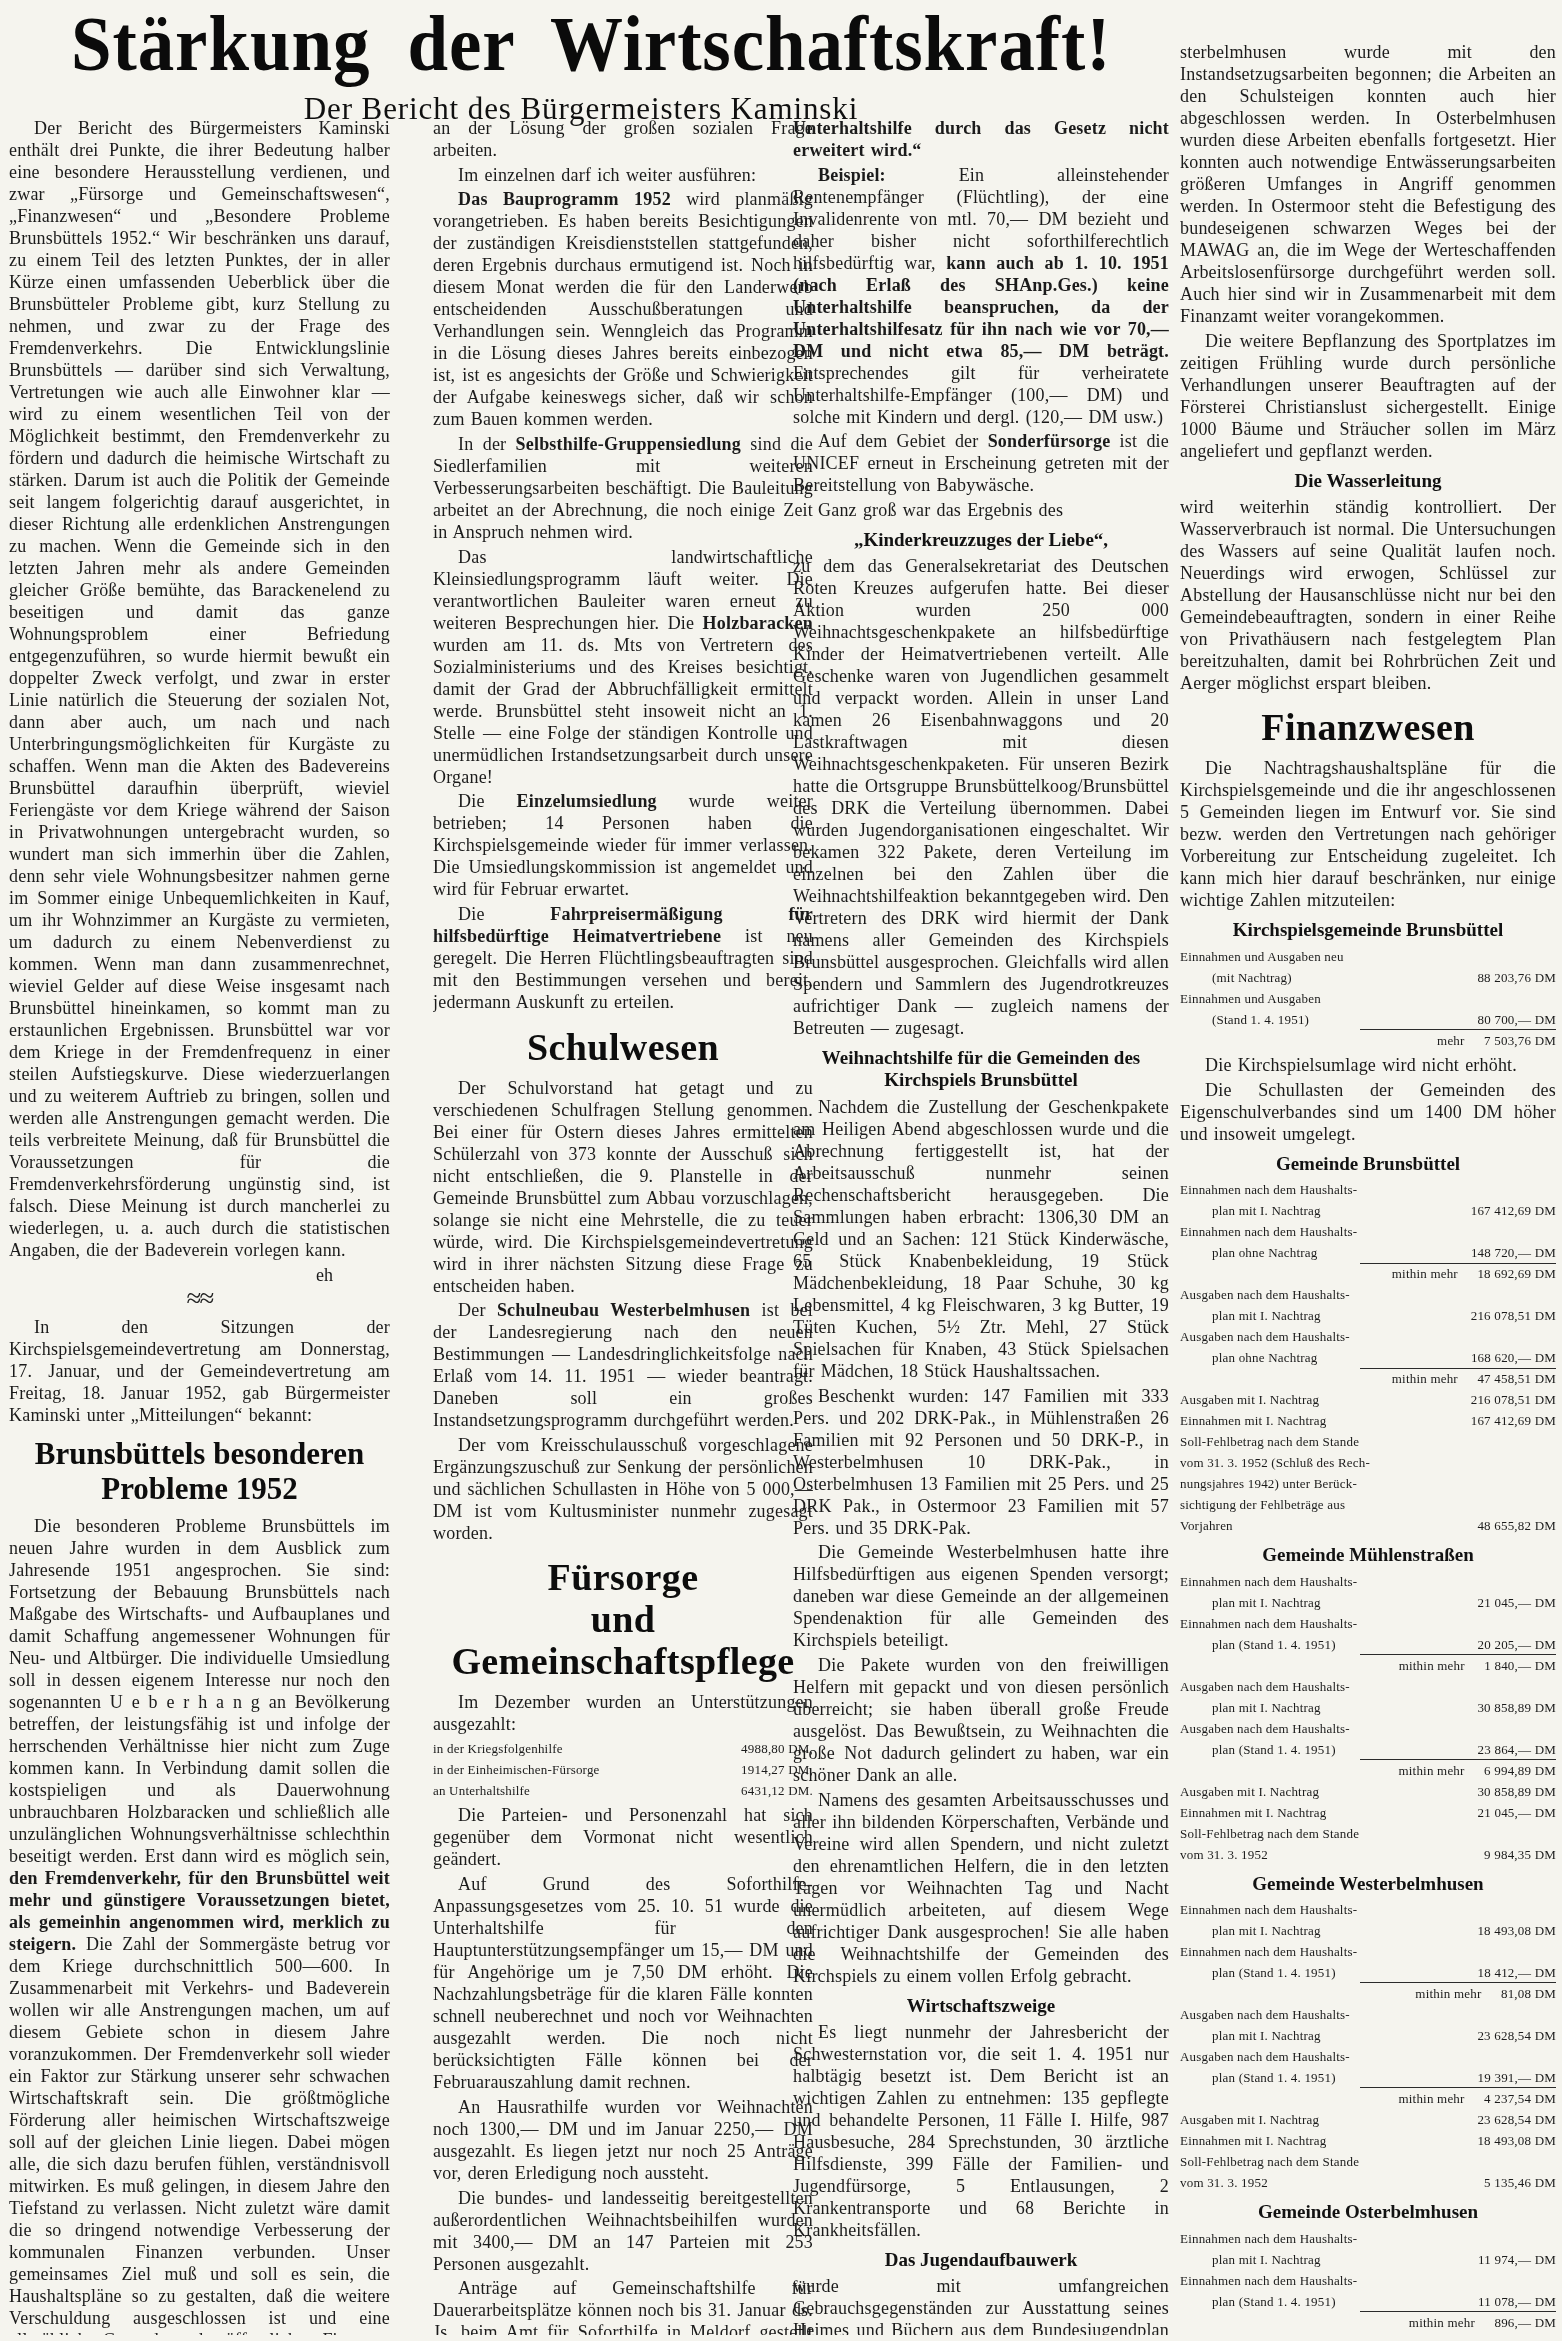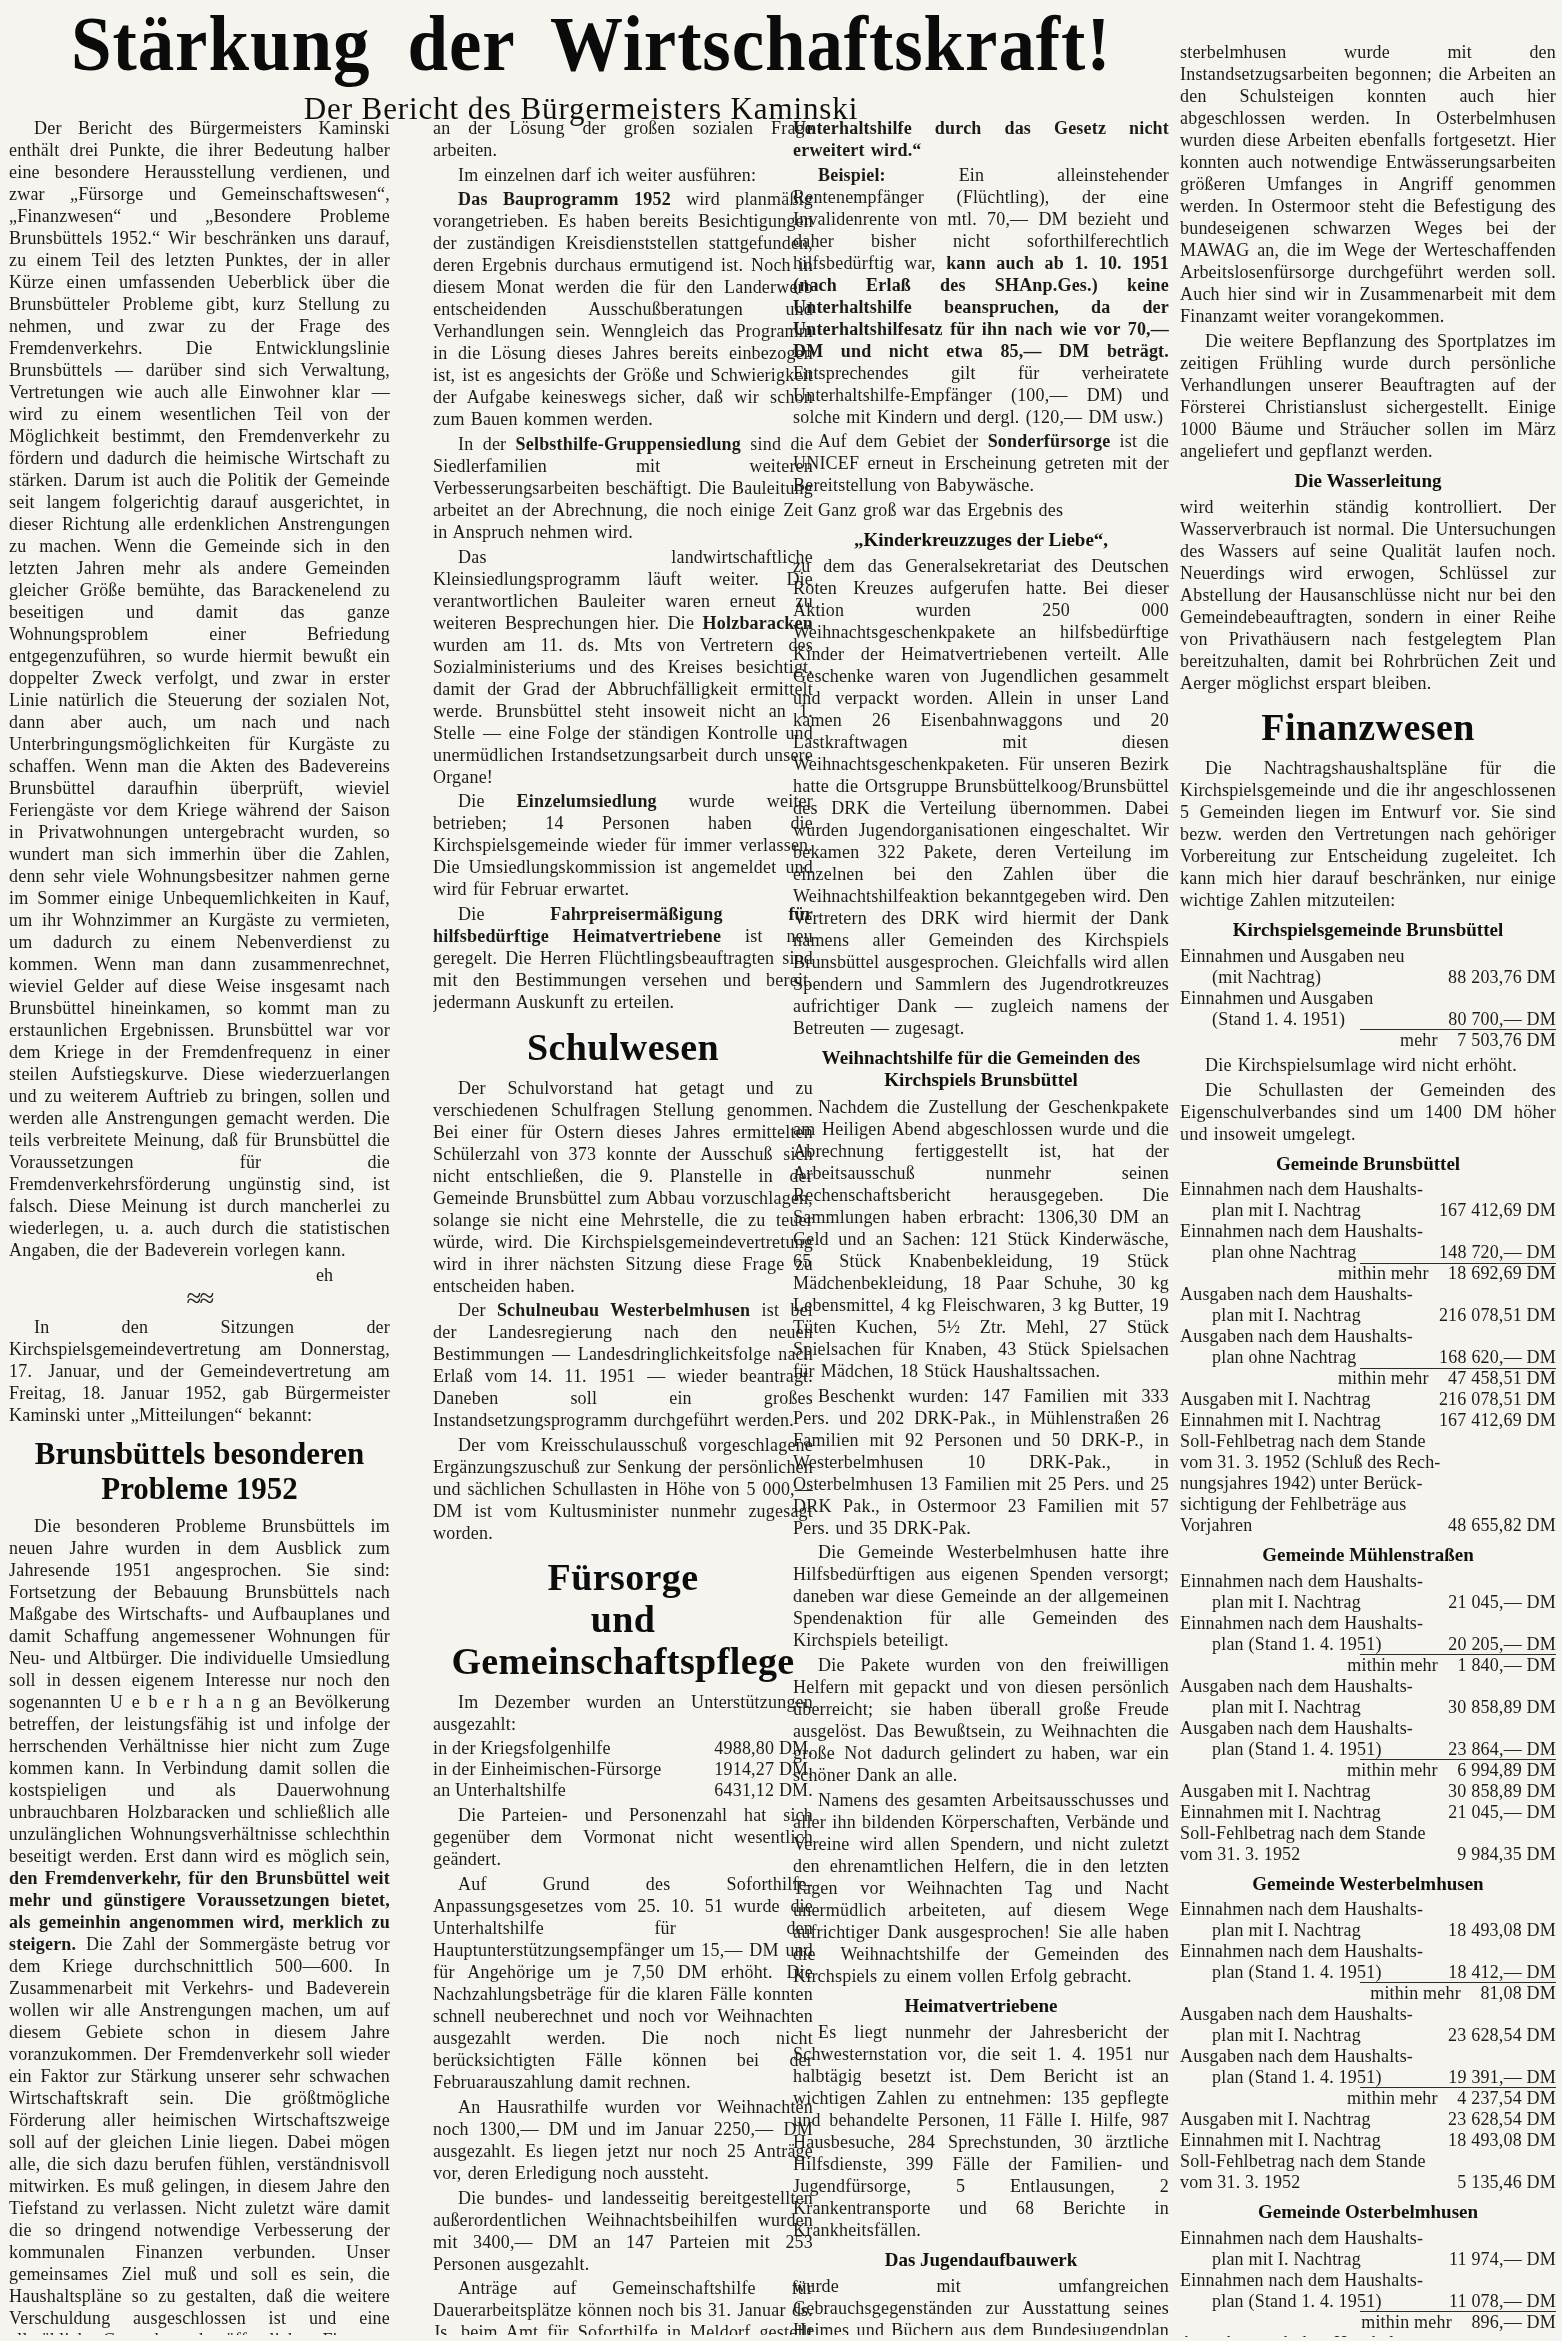--- a/index.html
+++ b/index.html
@@ -38,21 +38,21 @@
   }
   h3.sm{
     font-size:19px;line-height:22px;font-weight:700;text-align:center;
     margin:8px 3.5px 4.4px;white-space:pre-line;color:#121212;
   }
   .sig{text-align:right;padding-right:57px;font-size:18px;line-height:22px;}
   .wave{text-align:center;font-size:27px;line-height:23px;margin:1.8px 0 5.3px;letter-spacing:-1.8px;color:#222;}
   .fin{margin:0.9px 0 3.5px;}
   .fin-row{
     display:flex;justify-content:space-between;align-items:baseline;
-    font-size:18px;line-height:21px;position:relative;letter-spacing:0.2px;
+    font-size:13px;line-height:21px;position:relative;letter-spacing:0.2px;
   }
   .fin-row .fl{flex:1;text-align:left;}
   .fin-row.i .fl{padding-left:32px;}
   .fin-row.r .fl{text-align:right;padding-right:19.5px;}
   .fin-row .fa{white-space:nowrap;text-align:right;}
   .fin-row.u::before{
     content:"";position:absolute;top:-0.9px;right:0;width:52%;
     border-top:1.8px solid #2b2b2b;
   }
 </style>
@@ -115,21 +115,21 @@
       <p class="para"><span>Ganz groß war das Ergebnis des</span></p>
       <h3 class="sm">„Kinderkreuzzuges der Liebe“,</h3>
       <p class="para ni"><span>zu dem das Generalsekretariat des Deutschen Roten Kreuzes aufgerufen hatte. Bei dieser Aktion wurden 250 000 Weihnachtsgeschenkpakete an hilfsbedürftige Kinder der Heimatvertriebenen verteilt. Alle Geschenke waren von Jugendlichen gesammelt und verpackt worden. Allein in unser Land kamen 26 Eisenbahnwaggons und 20 Lastkraftwagen mit diesen Weihnachtsgeschenkpaketen. Für unseren Bezirk hatte die Ortsgruppe Brunsbüttelkoog/Brunsbüttel des DRK die Verteilung übernommen. Dabei wurden Jugendorganisationen eingeschaltet. Wir bekamen 322 Pakete, deren Verteilung im einzelnen bei den Zahlen über die Weihnachtshilfeaktion bekanntgegeben wird. Den Vertretern des DRK wird hiermit der Dank namens aller Gemeinden des Kirchspiels Brunsbüttel ausgesprochen. Gleichfalls wird allen Spendern und Sammlern des Jugendrotkreuzes aufrichtiger Dank — zugleich namens der Betreuten — zugesagt.</span></p>
       <h3 class="sm">Weihnachtshilfe für die Gemeinden des
 Kirchspiels Brunsbüttel</h3>
       <p class="para"><span>Nachdem die Zustellung der Geschenkpakete am Heiligen Abend abgeschlossen wurde und die Abrechnung fertiggestellt ist, hat der Arbeitsausschuß nunmehr seinen Rechenschaftsbericht herausgegeben. Die Sammlungen haben erbracht: 1306,30 DM an Geld und an Sachen: 121 Stück Kinderwäsche, 65 Stück Knabenbekleidung, 19 Stück Mädchenbekleidung, 18 Paar Schuhe, 30 kg Lebensmittel, 4 kg Fleischwaren, 3 kg Butter, 19 Tüten Kuchen, 5½ Ztr. Mehl, 27 Stück Spielsachen für Knaben, 43 Stück Spielsachen für Mädchen, 18 Stück Haushaltssachen.</span></p>
       <p class="para"><span>Beschenkt wurden: 147 Familien mit 333 Pers. und 202 DRK-Pak., in Mühlenstraßen 26 Familien mit 92 Personen und 50 DRK-P., in Westerbelmhusen 10 DRK-Pak., in Osterbelmhusen 13 Familien mit 25 Pers. und 25 DRK Pak., in Ostermoor 23 Familien mit 57 Pers. und 35 DRK-Pak.</span></p>
       <p class="para"><span>Die Gemeinde Westerbelmhusen hatte ihre Hilfsbedürftigen aus eigenen Spenden versorgt; daneben war diese Gemeinde an der allgemeinen Spendenaktion für alle Gemeinden des Kirchspiels beteiligt.</span></p>
       <p class="para"><span>Die Pakete wurden von den freiwilligen Helfern mit gepackt und von diesen persönlich überreicht; sie haben überall große Freude ausgelöst. Das Bewußtsein, zu Weihnachten die große Not dadurch gelindert zu haben, war ein schöner Dank an alle.</span></p>
       <p class="para"><span>Namens des gesamten Arbeitsausschusses und aller ihn bildenden Körperschaften, Verbände und Vereine wird allen Spendern, und nicht zuletzt den ehrenamtlichen Helfern, die in den letzten Tagen vor Weihnachten Tag und Nacht unermüdlich arbeiteten, auf diesem Wege aufrichtiger Dank ausgesprochen! Sie alle haben die Weihnachtshilfe der Gemeinden des Kirchspiels zu einem vollen Erfolg gebracht.</span></p>
-      <h3 class="sm">Heimatvertriebene</h3>
+      <h3 class="sm">Wirtschaftszweige</h3>
       <p class="para"><span>Es liegt nunmehr der Jahresbericht der Schwesternstation vor, die seit 1. 4. 1951 nur halbtägig besetzt ist. Dem Bericht ist an wichtigen Zahlen zu entnehmen: 135 gepflegte und behandelte Personen, 11 Fälle I. Hilfe, 987 Hausbesuche, 284 Sprechstunden, 30 ärztliche Hilfsdienste, 399 Fälle der Familien- und Jugendfürsorge, 5 Entlausungen, 2 Krankentransporte und 68 Berichte in Krankheitsfällen.</span></p>
       <h3 class="sm">Das Jugendaufbauwerk</h3>
       <p class="para ni"><span>wurde mit umfangreichen Gebrauchsgegenständen zur Ausstattung seines Heimes und Büchern aus dem Bundesjugendplan beliefert. Das Werk war auch in der Berichtszeit mit wichtigen gemeinnützigen Arbeiten im Interesse des öffentlichen Wohles mit Erfolg eingesetzt. An der Ausweitung nach Bereitstellung weiterer Räume wird gearbeitet.</span></p>
     </div>
   <div class="col" id="col4">
       <p class="para ni"><span>sterbelmhusen wurde mit den Instandsetzugsarbeiten begonnen; die Arbeiten an den Schulsteigen konnten auch hier abgeschlossen werden. In Osterbelmhusen wurden diese Arbeiten ebenfalls fortgesetzt. Hier konnten auch notwendige Entwässerungsarbeiten größeren Umfanges in Angriff genommen werden. In Ostermoor steht die Befestigung des bundeseigenen schwarzen Weges bei der MAWAG an, die im Wege der Werteschaffenden Arbeitslosenfürsorge durchgeführt werden soll. Auch hier sind wir in Zusammenarbeit mit dem Finanzamt weiter vorangekommen.</span></p>
       <p class="para"><span>Die weitere Bepflanzung des Sportplatzes im zeitigen Frühling wurde durch persönliche Verhandlungen unserer Beauftragten auf der Försterei Christianslust sichergestellt. Einige 1000 Bäume und Sträucher sollen im März angeliefert und gepflanzt werden.</span></p>
       <h3 class="sm">Die Wasserleitung</h3>
       <p class="para ni"><span>wird weiterhin ständig kontrolliert. Der Wasserverbrauch ist normal. Die Untersuchungen des Wassers auf seine Qualität laufen noch. Neuerdings wird erwogen, Schlüssel zur Abstellung der Hausanschlüsse nicht nur bei den Gemeindebeauftragten, sondern in einer Reihe von Privathäusern nach festgelegtem Plan bereitzuhalten, damit bei Rohrbrüchen Zeit und Aerger möglichst erspart bleiben.</span></p>
       <h2 class="lg">Finanzwesen</h2>

